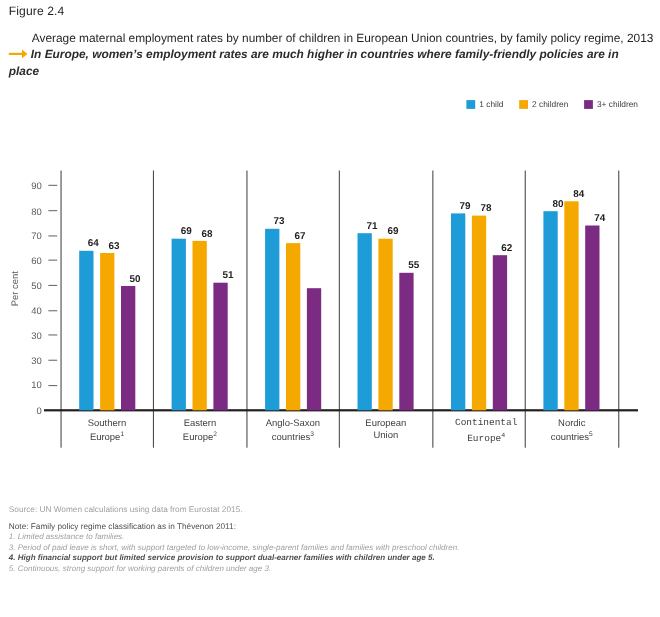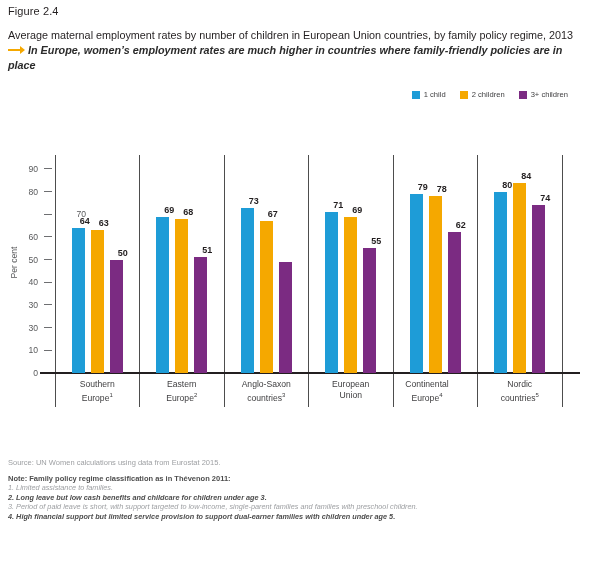--- a/index.html
+++ b/index.html
@@ -5,46 +5,46 @@
   html,body{margin:0;padding:0;}
   body{
     width:600px;height:561px;position:relative;overflow:hidden;
     background:#ffffff;
     font-family:"Liberation Sans","DejaVu Sans",sans-serif;
     color:#231F20;
   }
   
   .header{position:absolute;left:8px;top:5px;width:586px;}
   .fig-label{font-size:11px;font-weight:400;letter-spacing:.1px;}
-  .fig-title{margin-top:11px;font-size:10.8px;line-height:15px;color:#231F20;}
+  .fig-title{margin-top:11px;font-size:10.8px;line-height:15px;color:#231F20;text-align:right;}
   .fig-subtitle{font-size:10.8px;line-height:15px;font-style:italic;font-weight:600;color:#2b2b2b;width:556px;}
   .arrow{display:inline-block;width:15px;height:2px;background:#F5A800;position:relative;vertical-align:3px;margin-right:5px;}
   .arrow::after{content:'';position:absolute;right:-2px;top:-3px;
     border-left:5px solid #F5A800;border-top:4px solid transparent;border-bottom:4px solid transparent;}
   
-  .legend{position:absolute;top:90px;right:32px;display:flex;gap:14px;align-items:center;}
+  .legend{position:absolute;top:90px;right:20px;display:flex;gap:14px;align-items:center;}
   .legend-item{display:flex;align-items:center;gap:4px;}
   .legend-swatch{width:8px;height:8px;}
   .legend-label{font-size:7.6px;color:#414042;}
   
   .plot{position:absolute;left:0;top:0;width:600px;height:561px;}
   .ylabel{position:absolute;left:-15px;top:257px;width:58px;height:11px;text-align:center;
     transform:rotate(-90deg);font-size:8.6px;color:#58595B;}
   .tick-label{position:absolute;width:38px;text-align:right;font-size:8.6px;color:#58595B;}
   .tick-dash{position:absolute;height:1px;width:8px;background:#6D6E71;}
   .sep{position:absolute;width:1px;background:#4D4D4D;}
   .baseline{position:absolute;height:2px;background:#231F20;}
   .bar{position:absolute;}
   .bar-val{position:absolute;width:23px;text-align:right;font-size:9px;font-weight:700;color:#231F20;}
   .cat-label{position:absolute;width:86px;text-align:center;font-size:8.6px;line-height:11px;color:#414042;}
   .cat-label sup{font-size:6px;}
   
   .footer{position:absolute;left:8px;top:458px;width:586px;}
   .src{font-size:7.5px;color:#9D9FA2;}
-  .note{margin-top:7px;font-size:7.5px;font-weight:700;color:#4D4D4D;}
+  .note{margin-top:7px;font-size:7.5px;font-weight:400;color:#4D4D4D;}
   .fns{margin-top:0;font-style:italic;}
   .fn{font-size:7.3px;line-height:9.7px;color:#9D9FA2;}
   .fn.bold{color:#4D4D4D;font-weight:700;}
 </style>
 </head>
 <body>
 
 <div class="header">
   <div class="fig-label">Figure 2.4</div>
   <div class="fig-title">Average maternal employment rates by number of children in European Union countries, by family policy regime, 2013</div>
@@ -74,21 +74,21 @@
     <div class="tick-label" style="left: 0px; top: 322.666px;">30</div>
     <div class="tick-dash" style="left: 44px; top: 327.166px;"></div>
     <div class="tick-label" style="left: 0px; top: 299.999px;">30</div>
     <div class="tick-dash" style="left: 44px; top: 304.499px;"></div>
     <div class="tick-label" style="left: 0px; top: 277.332px;">40</div>
     <div class="tick-dash" style="left: 44px; top: 281.832px;"></div>
     <div class="tick-label" style="left: 0px; top: 254.665px;">50</div>
     <div class="tick-dash" style="left: 44px; top: 259.165px;"></div>
     <div class="tick-label" style="left: 0px; top: 231.998px;">60</div>
     <div class="tick-dash" style="left: 44px; top: 236.498px;"></div>
-    <div class="tick-label" style="left: 16px; top: 209.331px; padding-left: 32px;">70</div>
+    <div class="tick-label" style="left: 0px; top: 209.331px;">70</div>
     <div class="tick-dash" style="left: 44px; top: 213.831px;"></div>
     <div class="tick-label" style="left: 0px; top: 186.664px;">80</div>
     <div class="tick-dash" style="left: 44px; top: 191.164px;"></div>
     <div class="tick-label" style="left: 0px; top: 163.997px;">90</div>
     <div class="tick-dash" style="left: 44px; top: 168.497px;"></div>
     <div class="sep" style="left: 54.5px; top: 155px; height: 252px;"></div>
     <div class="sep" style="left: 139px; top: 155px; height: 252px;"></div>
     <div class="sep" style="left: 223.5px; top: 155px; height: 252px;"></div>
     <div class="sep" style="left: 308px; top: 155px; height: 252px;"></div>
     <div class="sep" style="left: 392.5px; top: 155px; height: 252px;"></div>
@@ -134,38 +134,38 @@
     <div class="cat-label" style="left: 307.75px; top: 379px;">
       <div>European</div>
       <div>Union</div>
     </div>
     <div class="bar" style="left: 409.75px; top: 193.931px; width: 13px; height: 179.069px; background: rgb(30, 156, 215);"></div>
     <div class="bar-val" style="left: 404.75px; top: 181.931px;">79</div>
     <div class="bar" style="left: 428.75px; top: 196.197px; width: 13px; height: 176.803px; background: rgb(245, 168, 0);"></div>
     <div class="bar-val" style="left: 423.75px; top: 184.197px;">78</div>
     <div class="bar" style="left: 447.75px; top: 232.465px; width: 13px; height: 140.535px; background: rgb(123, 43, 130);"></div>
     <div class="bar-val" style="left: 442.75px; top: 220.465px;">62</div>
-    <div class="cat-label" style="left: 384px; top: 379px;">
+    <div class="cat-label" style="left: 399px; top: 379px; font-family: Liberation Mono, monospace;">
       <div>Continental</div>
       <div>Europe<sup>4</sup></div>
     </div>
     <div class="bar" style="left: 494.25px; top: 191.664px; width: 13px; height: 181.336px; background: rgb(30, 156, 215);"></div>
     <div class="bar-val" style="left: 489.25px; top: 179.664px;">80</div>
     <div class="bar" style="left: 513.25px; top: 182.597px; width: 13px; height: 190.403px; background: rgb(245, 168, 0);"></div>
     <div class="bar-val" style="left: 508.25px; top: 170.597px;">84</div>
     <div class="bar" style="left: 532.25px; top: 205.264px; width: 13px; height: 167.736px; background: rgb(123, 43, 130);"></div>
     <div class="bar-val" style="left: 527.25px; top: 193.264px;">74</div>
     <div class="cat-label" style="left: 476.75px; top: 379px;">
       <div>Nordic</div>
       <div>countries<sup>5</sup></div>
     </div>
   </div>
 
 <div class="footer">
   <div class="src">Source: UN Women calculations using data from Eurostat 2015.</div>
   <div class="note">Note: Family policy regime classification as in Thévenon 2011:</div>
   <div class="fns">
       <div class="fn">1. Limited assistance to families.</div>
-      <div class="fn bold">2. Long leave but low cash benefits and childcare for children under age 3.</div>
       <div class="fn">3. Period of paid leave is short, with support targeted to low-income, single-parent families and families with preschool children.</div>
       <div class="fn bold">4. High financial support but limited service provision to support dual-earner families with children under age 5.</div>
+      <div class="fn">5. Continuous, strong support for working parents of children under age 3.</div>
     </div>
 </div>
 
 </body></html>

